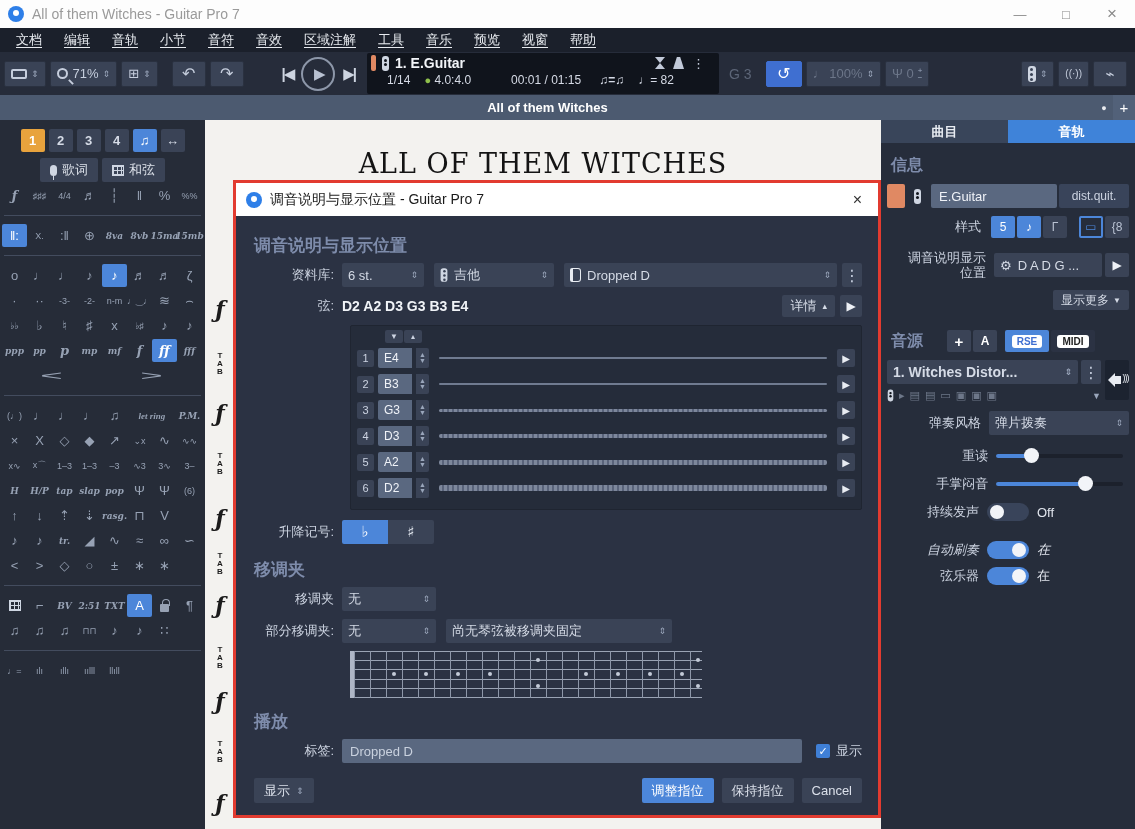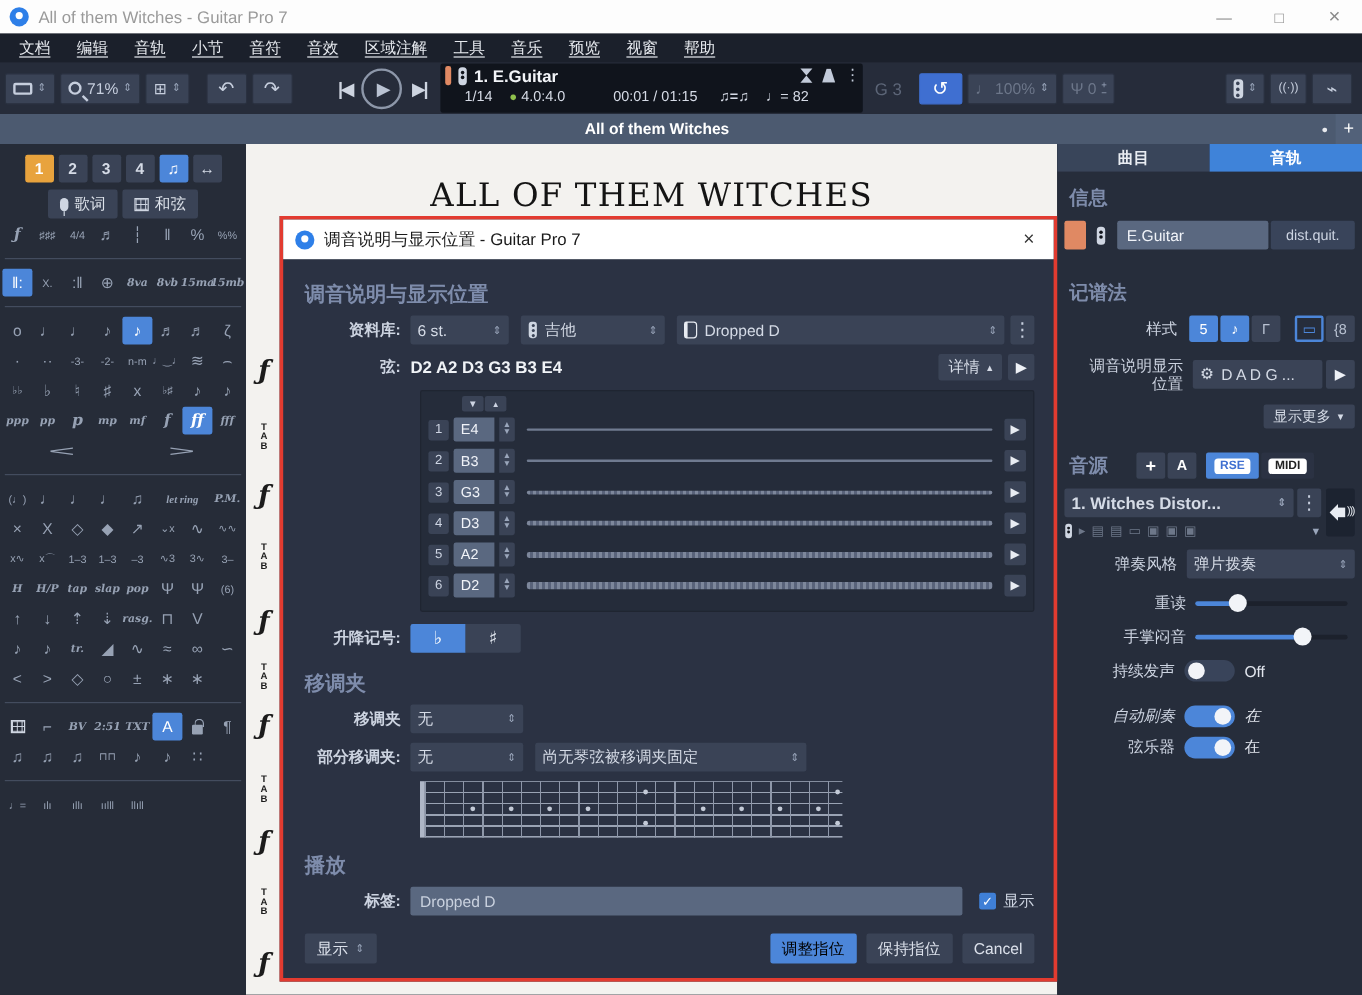--- a/index.html
+++ b/index.html
@@ -23,21 +23,21 @@
   .tbtn { background:#3a4356; border:1px solid #2a3140; border-radius:2px; color:#c6cedd; height:26px; display:flex; align-items:center; justify-content:center; font-size:13px; padding:0 6px; }
   .tbtn .ud { margin-left:4px; }
   .ud { color:#9aa6bb; font-size:9px; }
   .grp { display:flex; gap:4px; align-items:center; }
   .mag { width:11px; height:11px; border:2px solid #c6cedd; border-radius:50%; position:relative; margin-right:5px; }
   .mag::after { content:""; position:absolute; width:6px; height:2px; background:#c6cedd; transform:rotate(45deg); left:9px; top:11px; }
   .rectic { width:16px; height:10px; border:2px solid #c6cedd; border-radius:2px; }
   .playwrap { display:flex; align-items:center; gap:8px; margin-left:38px; color:#cdd4e0; }
   .pskip { font-size:15px; font-weight:bold; letter-spacing:-2px; }
   .pcirc { width:34px; height:34px; border:2px solid #8d97a9; border-radius:50%; display:flex; align-items:center; justify-content:center; color:#b9c2d2; font-size:15px; padding-left:3px; }
-  .trackpanel { margin-left:12px; width:352px; height:41px; background:#10141c; border-radius:2px; display:flex; flex-direction:column; padding:2px 2px 2px 4px; position:relative; }
+  .trackpanel { margin-left:12px; width:352px; height:41px; background:#10141c; border-radius:2px; display:flex; flex-direction:column; padding:2px 14px 2px 4px; position:relative; }
   .tp-row1 { display:flex; align-items:center; gap:6px; }
   .orangebar { width:5px; height:16px; background:#e08963; border-radius:2px; }
   .gslug { width:7px; height:15px; background:#cfd6e2; border-radius:3px; position:relative; }
   .gslug::after{ content:""; position:absolute; left:2px; top:3px; width:3px; height:3px; border-radius:50%; background:#10141c; box-shadow:0 4px 0 #10141c; }
   .tp-name { color:#f2f4f8; font-weight:bold; font-size:14px; flex:1; }
   .tp-ic { color:#c2cad9; font-size:13px; display:flex; gap:8px; align-items:center; }
   .hourglass { width:10px; height:12px; position:relative; }
   .hourglass::before{ content:""; position:absolute; top:0; left:0; border-left:5px solid transparent; border-right:5px solid transparent; border-top:6px solid #c2cad9; }
   .hourglass::after{ content:""; position:absolute; bottom:0; left:0; border-left:5px solid transparent; border-right:5px solid transparent; border-bottom:6px solid #c2cad9; }
   .metron { width:11px; height:12px; background:#c2cad9; clip-path:polygon(35% 0,65% 0,100% 100%,0 100%); }
@@ -85,21 +85,21 @@
   .clefitem.tab { font-size:8px; font-weight:bold; line-height:8px; letter-spacing:0; }
 
   
   .dialog { position:absolute; left:233px; top:180px; width:648px; height:638px; border:3px solid #e23b30; background:#2b3243; }
   .dlg-titlebar { height:33px; background:#fff; display:flex; align-items:center; padding:0 10px; }
   .dlg-title { color:#1a1a1a; font-size:14px; margin-left:8px; flex:1; }
   .dlg-close { color:#333; font-size:16px; padding:0 6px; }
   .dlg-body { position:relative; height:599px; padding:10px 16px 0 18px; }
   .sec-head { color:#7e8cab; font-weight:bold; font-size:17px; margin:8px 0 6px 0; }
   .frow { display:flex; align-items:center; margin-bottom:8px; }
-  .flabel { width:88px; text-align:right; color:#ccd3e0; font-size:13px; padding-right:8px; flex:none;font-weight:bold; }
+  .flabel { width:88px; text-align:right; color:#ccd3e0; font-size:13px; padding-right:8px; flex:none; }
   .dd { background:#3a4356; border-radius:2px; height:24px; display:flex; align-items:center; color:#d5dbe6; font-size:13px; padding:0 6px; gap:6px; }
   .dd .ud { margin-left:auto; }
   .kebab { background:#3a4356; border-radius:2px; width:20px; height:24px; display:flex; align-items:center; justify-content:center; color:#c6cedd; }
   .bookic { width:11px; height:14px; border:1.5px solid #e8ecf2; border-radius:2px 3px 3px 2px; border-left-width:3px; }
   .strsummary { color:#f0f3f7; font-weight:bold; font-size:14px; flex:1; }
   .smallbtn { background:#3a4356; border-radius:2px; height:22px; display:flex; align-items:center; justify-content:center; color:#d5dbe6; font-size:13px; padding:0 8px; gap:6px; }
   .playbtn { background:#3a4356; border-radius:2px; width:22px; height:22px; display:flex; align-items:center; justify-content:center; color:#eef1f6; font-size:12px; }
   .strpanel { background:#252c3a; border:1px solid #1f2531; border-radius:2px; margin-left:96px; margin-right:0; padding:4px 6px 8px 6px; }
   .updownbtns { display:flex; gap:1px; margin-left:28px; margin-bottom:2px; }
   .udb { width:18px; height:13px; background:#3a4356; color:#cdd4e2; font-size:9px; display:flex; align-items:center; justify-content:center; border-radius:2px; }
@@ -114,21 +114,21 @@
   .fret { position:relative; margin-left:96px; width:352px; height:47px; border-left:4px solid #aeb6c6;
           background:
             repeating-linear-gradient(90deg,#8e97a9 0 1px,transparent 1px 16px),
             repeating-linear-gradient(#9aa3b4 0 1px,transparent 1px 9.2px);
           background-size:100% 100%,100% 47px; }
   .fdot { position:absolute; width:4px; height:4px; border-radius:50%; background:#c3cad7; }
   .dlg-input { flex:1; background:#5a6880; border-radius:2px; height:24px; color:#c9d1de; font-size:13px; display:flex; align-items:center; padding:0 8px; }
   .chk { width:14px; height:14px; background:#3f7fd6; border-radius:2px; color:#fff; font-size:11px; display:flex; align-items:center; justify-content:center; margin:0 6px 0 14px; }
   .dlg-footer { position:absolute; left:18px; right:16px; bottom:12px; display:flex; align-items:center; }
   .fbtn { height:25px; border-radius:2px; background:#3a4356; color:#dbe0ea; font-size:13px; display:flex; align-items:center; justify-content:center; padding:0 10px; margin-left:8px; }
-  .fbtn.primary { background:#4c86d9; color:#000000;text-align:center; }
+  .fbtn.primary { background:#4c86d9; color:#ffffff;text-align:center; }
 
   
   .rpanel { position:absolute; left:881px; top:120px; width:254px; height:709px; background:#262d3b; overflow:hidden; }
   .rtabs { display:flex; height:23px; }
   .rtab { flex:1; display:flex; align-items:center; justify-content:center; color:#e8ecf2; font-size:13px; font-weight:bold; background:#39455a; }
   .rtab.active { background:#3f83d9; color:#fff; }
   .rp-head { color:#7e8cab; font-weight:bold; font-size:16px; margin:12px 0 8px 10px; display:flex; align-items:center; }
   .rrow { display:flex; align-items:center; margin:0 6px 8px 6px; }
   .swatch { width:18px; height:24px; background:#e08963; border-radius:2px; }
   .gicellbox { width:24px; height:24px; display:flex; align-items:center; justify-content:center; }
@@ -472,21 +472,20 @@
     </div>
     <div class="rp-head">信息</div>
     <div class="rrow">
       <span class="swatch"></span>
       <span class="gicellbox">
           <span class="gslug"></span>
         </span>
       <span class="namebox">E.Guitar</span>
       <span class="shortbox">dist.quit.</span>
     </div>
-    <div class="rp-head" style="margin-top:26px;">记谱法</div>
     <div class="rrow">
       <span class="rlabel">样式</span>
       <span class="sicon on">5</span>
       <span class="sicon on">♪</span>
       <span class="sicon">Γ</span>
       <span style="width:10px;"></span>
       <span class="sicon frame">▭</span>
       <span class="sicon">{8</span>
     </div>
     <div class="rrow" style="margin-top:12px;">

